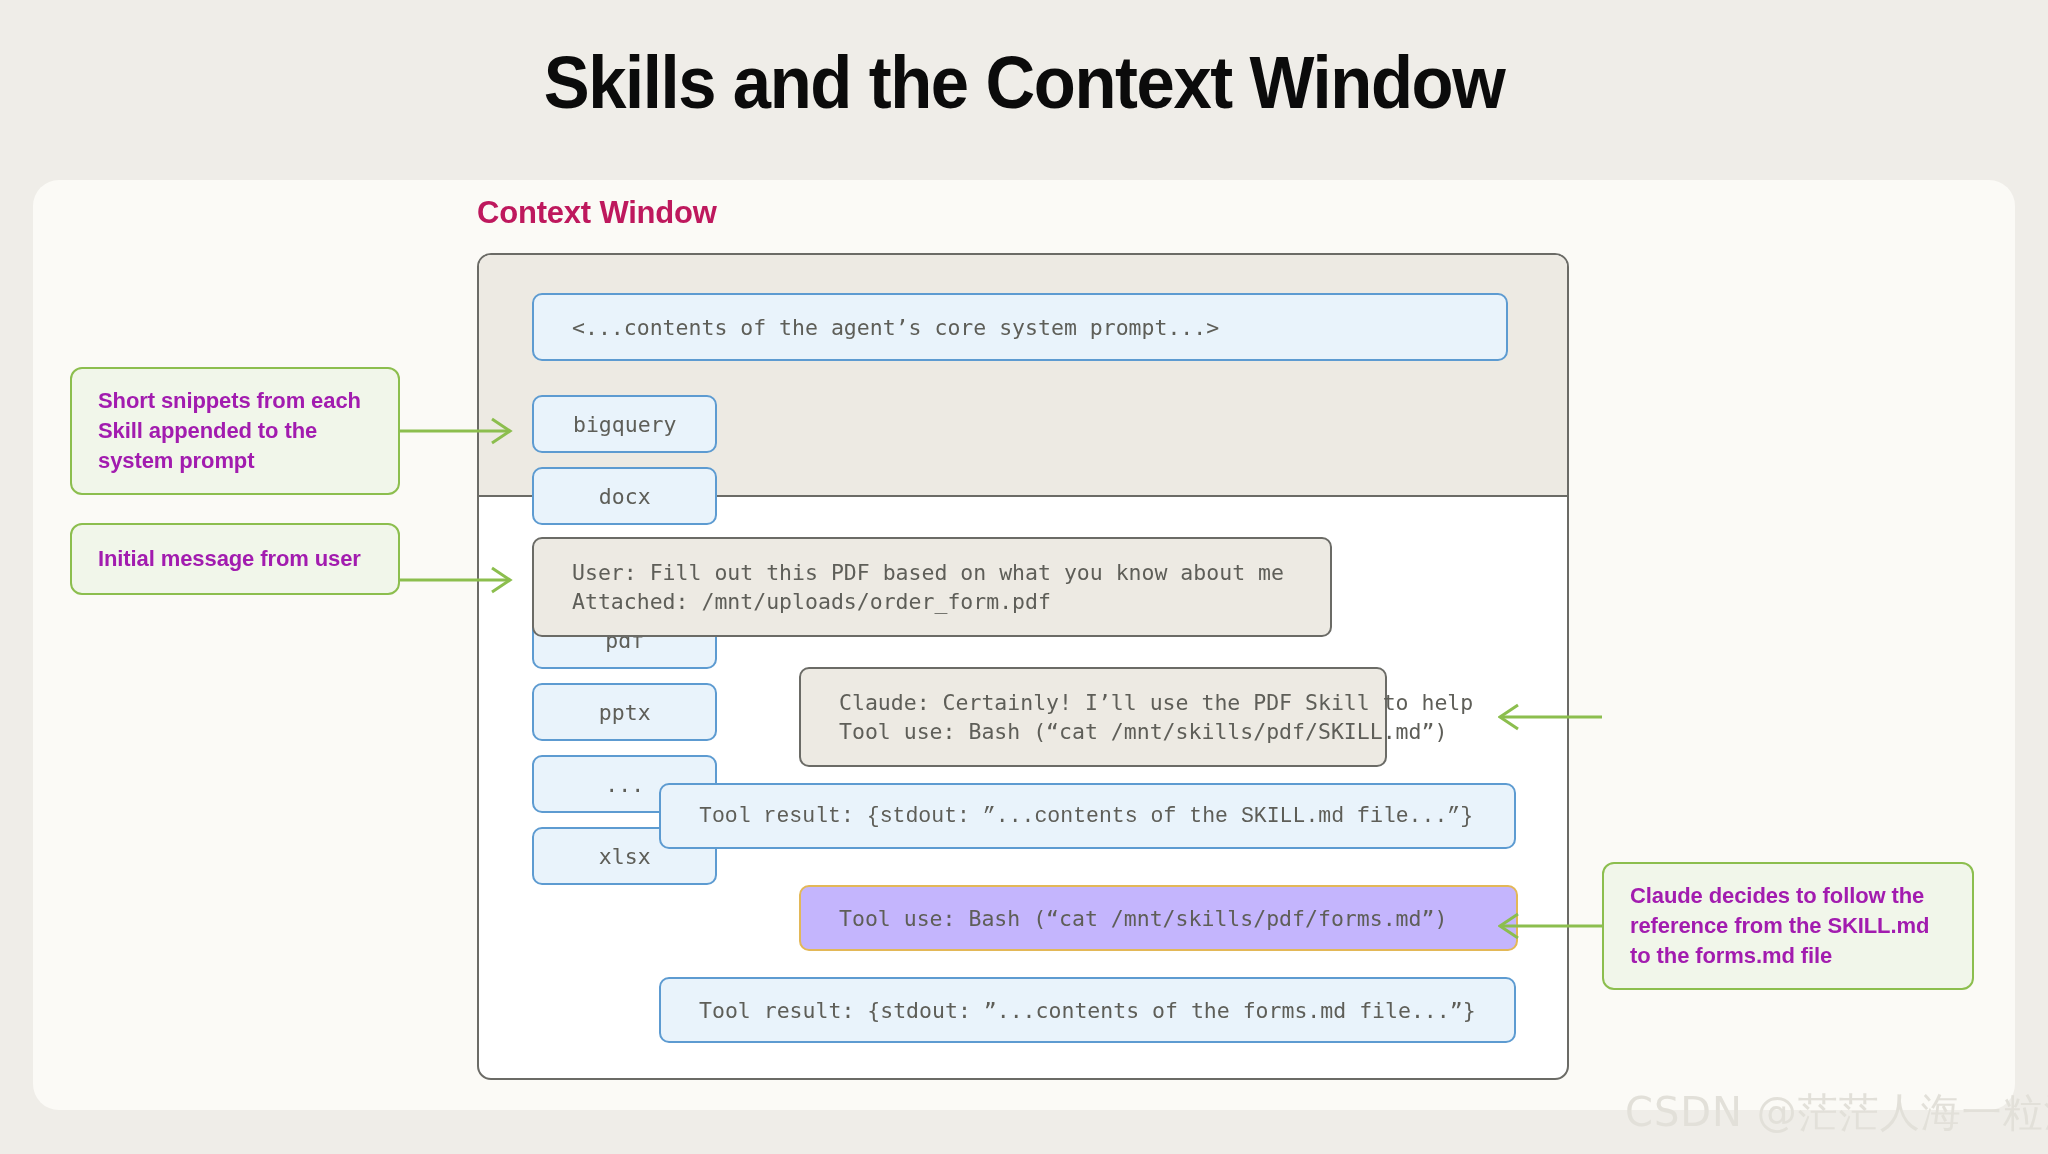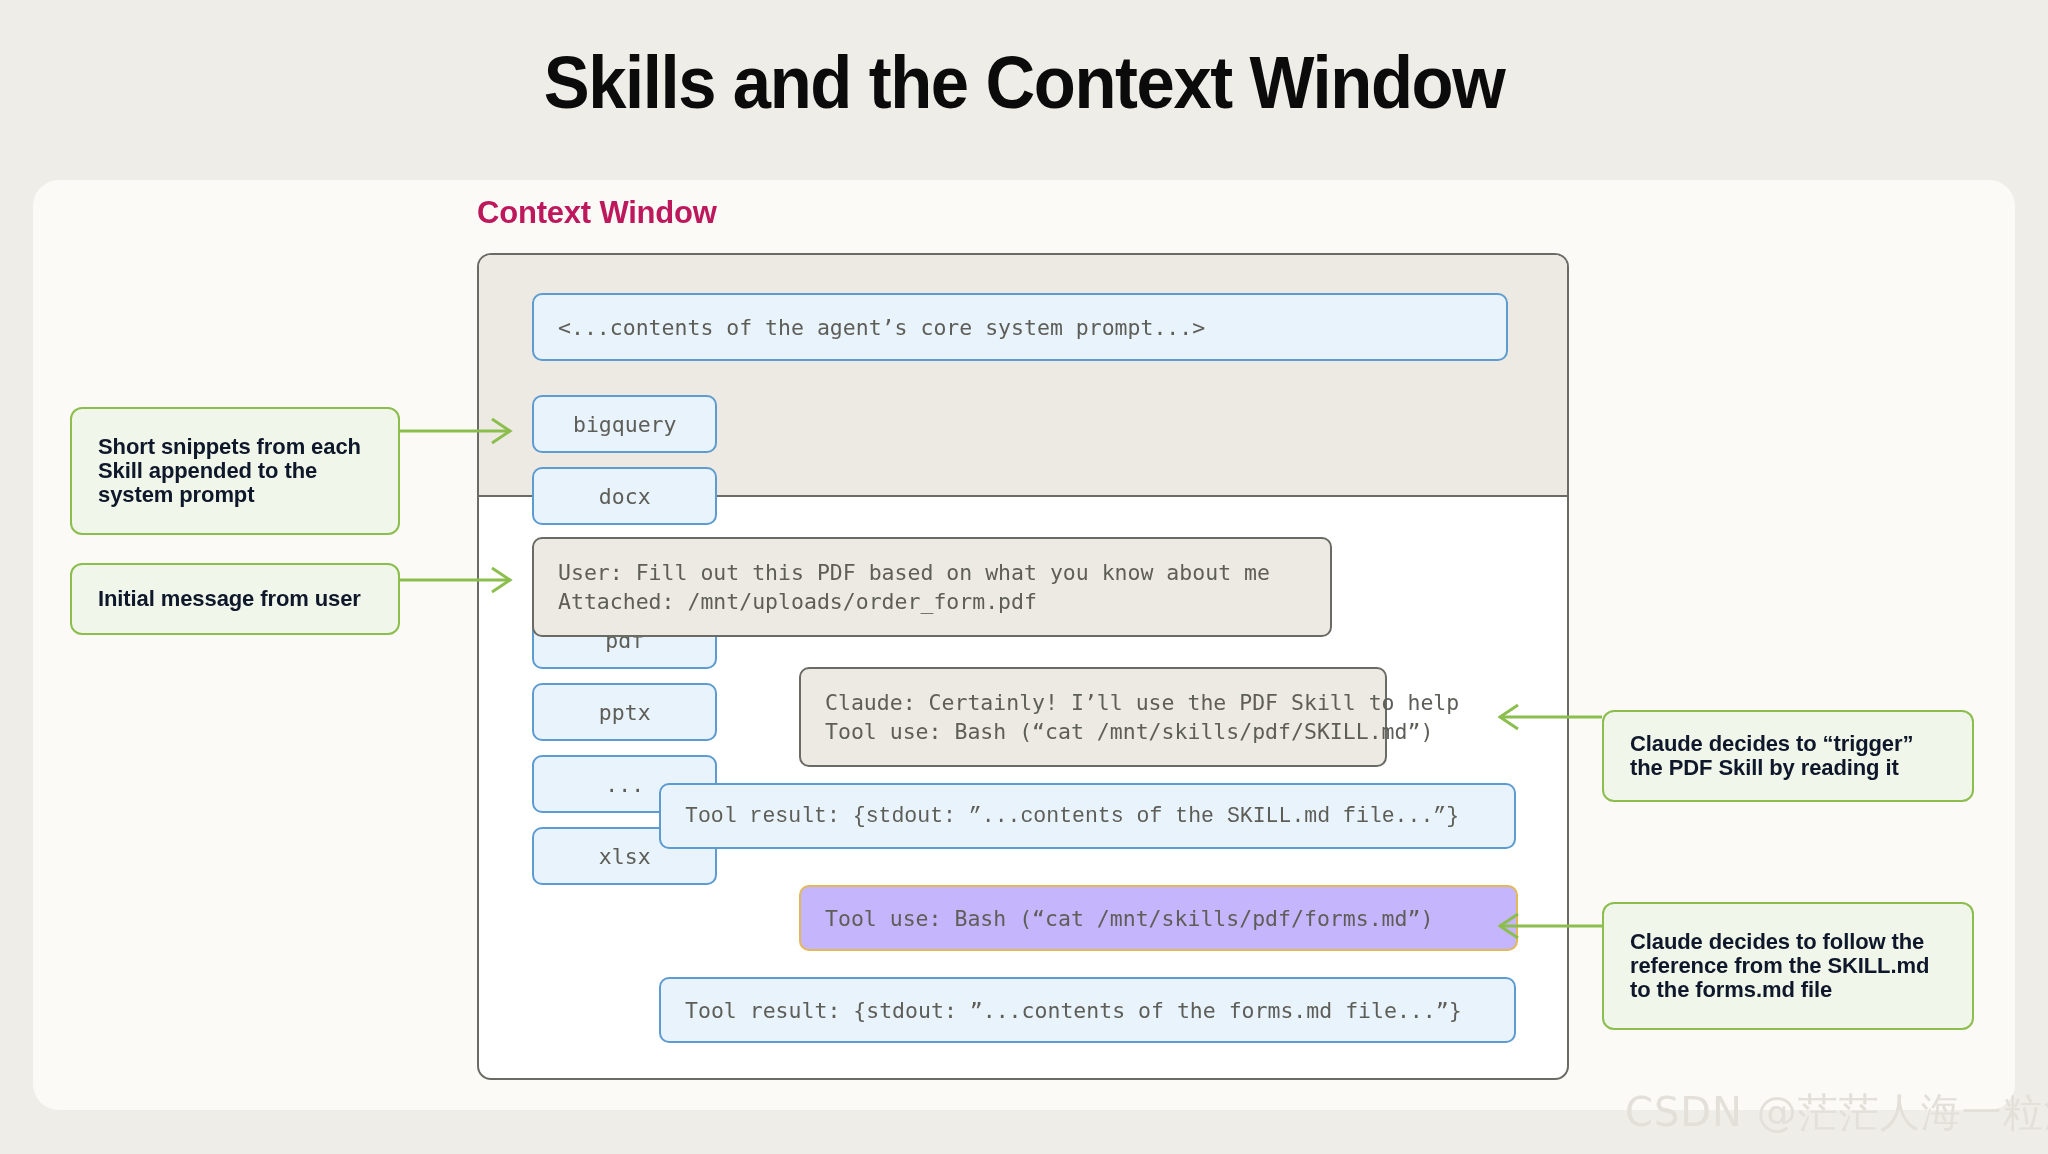--- a/index.html
+++ b/index.html
@@ -56,21 +56,21 @@
 
   
   .msgbox{
     position:absolute;
     box-sizing:border-box;
     border-radius:10px;
     font-family:"DejaVu Sans Mono", monospace;
     font-size:21.5px;
     line-height:29px;
     color:#5E5E58;
-    padding:16px 24px;
+    padding:16px 38px;
     white-space:pre;
     display:flex;
     flex-direction:column;
     justify-content:center;
   }
   .msgbox.blue{background:#E9F3FB;border:2.5px solid #5D9BD1;}
   .msgbox.gray{background:#EDEAE3;border:2.5px solid #6B6B66;}
   .msgbox.amber{background:#c4b5fd;border:2.5px solid #E3B857;}
 
   
@@ -98,27 +98,27 @@
   .m-tooluse{left:320px;top:630px; width:719px; height:66px;}
   .m-res2   {left:180px;top:722px; width:857px; height:66px;}
 
   
   .note{
     position:absolute;
     box-sizing:border-box;
     background:#F1F6EA;
     border:2.5px solid #8CBE4E;
     border-radius:12px;
-    color:#0f172a;
+    color:#a21caf;
     font-size:22px;
     font-weight:bold;
-    line-height:24px;
+    line-height:30px;
     letter-spacing:-0.1px;
     padding:18px 26px;
-    display:flex;align-items:center;margin-top:40px;
+    display:flex;align-items:center;
   }
   .note-a{left:70px; top:367px; width:330px; height:128px;}
   .note-b{left:70px; top:523px; width:330px; height:72px;}
   .note-c{left:1602px;top:670px; width:372px; height:92px;}
   .note-d{left:1602px;top:862px; width:372px; height:128px;}
 
   
   .arrow{position:absolute;}
   .arrow svg{display:block;}
 
@@ -169,21 +169,20 @@
 
     <div class="msgbox amber m-tooluse">Tool use: Bash (“cat /mnt/skills/pdf/forms.md”)</div>
 
     <div class="msgbox blue m-res2">Tool result: {stdout: ”...contents of the forms.md file...”}</div>
   </div>
 
   <div class="note note-a">Short snippets from each Skill appended to the system prompt</div>
 
   <div class="note note-b">Initial message from user</div>
 
-  <div class="note note-c">Claude decides to “trigger” the PDF Skill by reading it</div>
 
   <div class="note note-d">Claude decides to follow the reference from the SKILL.md to the forms.md file</div>
 
   <div class="arrow" style="left:400px;top:414px;">
     <svg width="120" height="34" viewBox="0 0 120 34">
       <line x1="0" y1="17" x2="108" y2="17" stroke="#8CBE4E" stroke-width="3"></line>
       <polyline points="92,5 110,17 92,29" fill="none" stroke="#8CBE4E" stroke-width="3"></polyline>
     </svg>
   </div>
 

